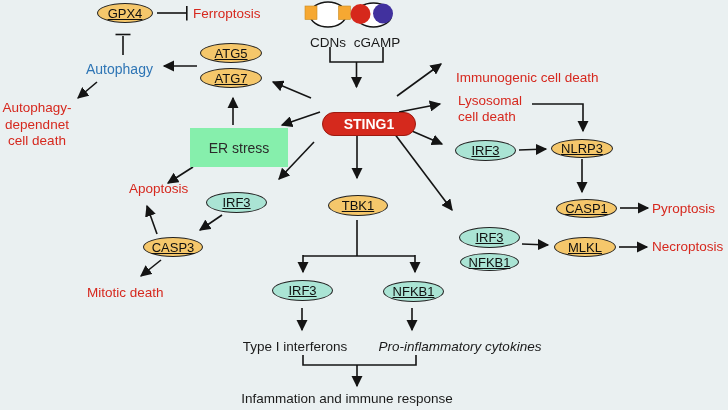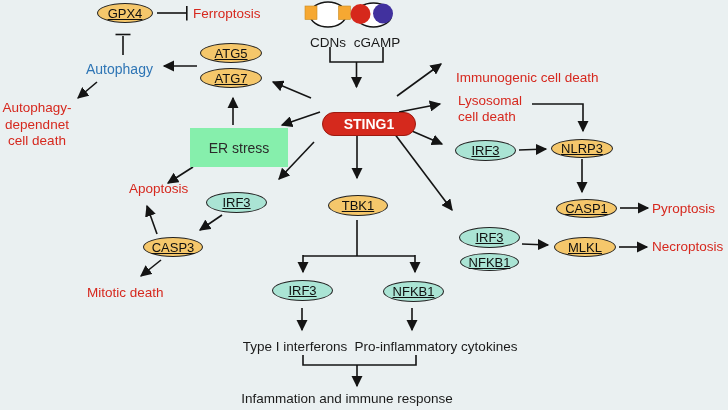--- a/index.html
+++ b/index.html
@@ -147,16 +147,16 @@
   <div class="lbl red" style="left:87px;top:285px;">Mitotic death</div>
   <div class="lbl red" style="left:456px;top:36px;margin-top:34px;">Immunogenic cell death</div>
   <div class="lbl red" style="left:458px;top:93px;">
     <div>Lysosomal</div>
     <div>cell death</div>
   </div>
   <div class="lbl red" style="left:652px;top:201px;">Pyroptosis</div>
   <div class="lbl red" style="left:652px;top:239px;">Necroptosis</div>
 
   <div class="lbl black center" style="left:295px;top:339px;">Type I interferons</div>
-  <div class="lbl black center" style="left:436px;top:339px;">Pro-inflammatory cytokines</div>
+  <div class="lbl black center" style="left:460px;top:339px;font-style:italic;">Pro-inflammatory cytokines</div>
   <div class="lbl black center" style="left:347px;top:391px;">Infammation and immune response</div>
 
 </div>
 
 </body></html>

